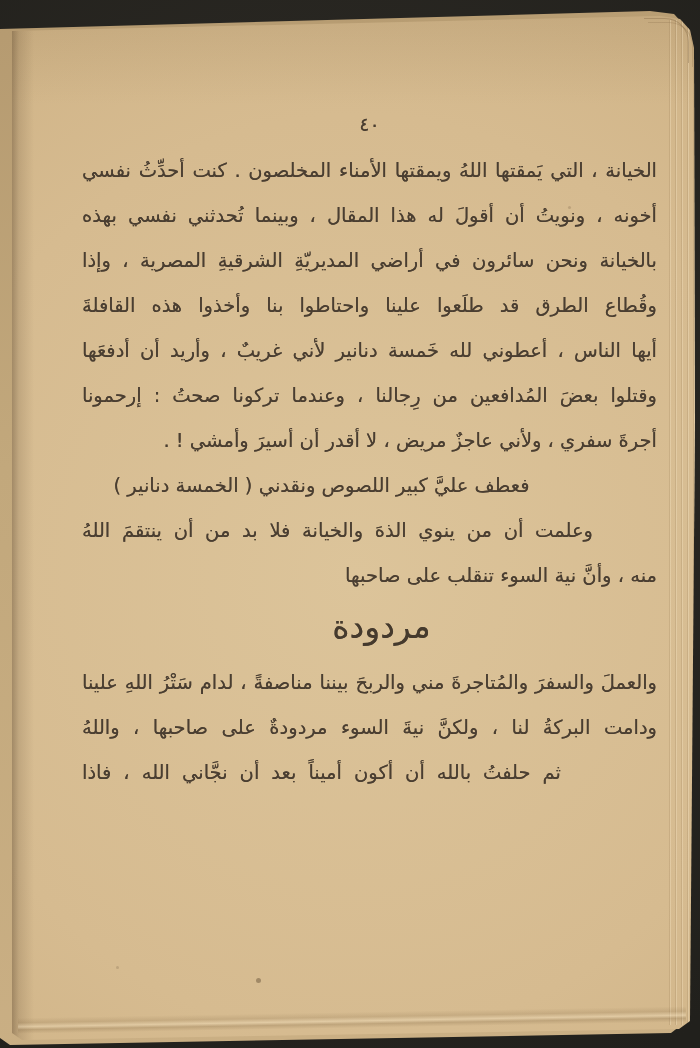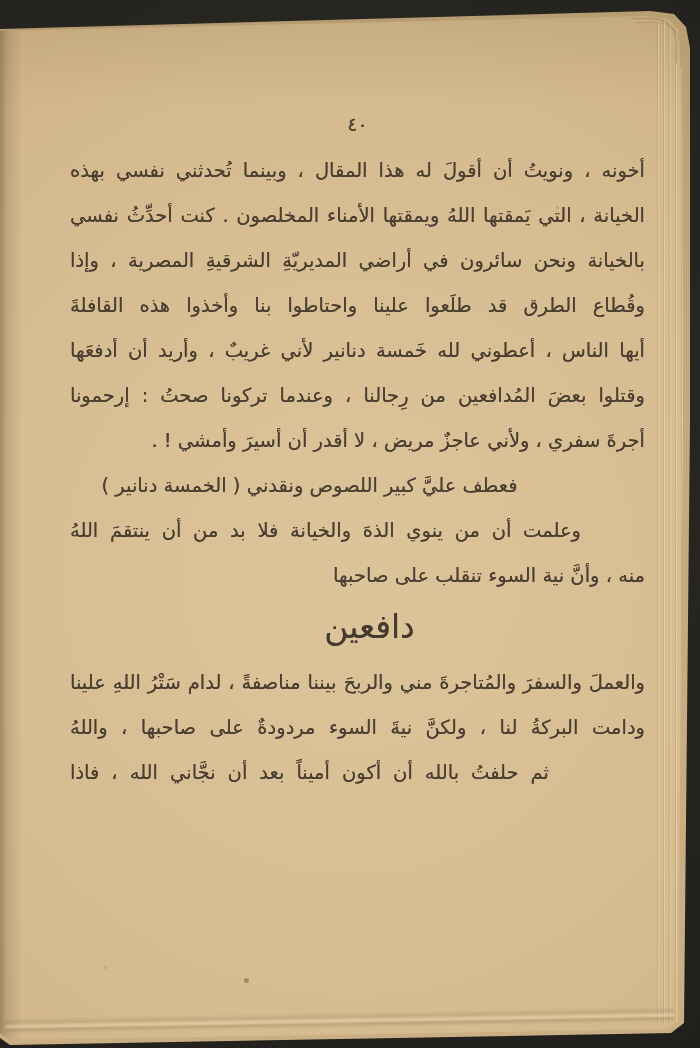--- a/index.html
+++ b/index.html
@@ -18,20 +18,21 @@
     background: linear-gradient(170deg, #b59a70 0%, #c2a87c 40%, #cbb085 100%);
     clip-path: polygon(0px 29px, 650px 11px, 674px 14px, 686px 27px, 690px 48px, 690px 420px, 684px 1023px, 671px 1033px, 10px 1045px, 0px 1038px);
   }
   
   .page {
     position: absolute; inset: 0;
     background:
       linear-gradient(to bottom, rgba(120,95,60,0.16) 0%, rgba(120,95,60,0) 10%),
       radial-gradient(ellipse 115% 80% at 50% 55%, #dcc49a 0%, #d6bb90 55%, #cbae80 100%);
     clip-path: polygon(0px 31px, 648px 16px, 668px 19px, 678px 30px, 682px 48px, 683px 420px, 678px 1021px, 667px 1029px, 10px 1040px, 0px 1033px);
+    margin-left: 12px;
   }
   .spine-shadow {
     position: absolute; left: 0; top: 26px; width: 26px; height: 1014px;
     background: linear-gradient(to right, rgba(60,40,20,0.34) 0px, rgba(60,40,20,0.14) 7px, rgba(60,40,20,0) 22px);
   }
   .edge-shade-right {
     position: absolute; left: 656px; top: 20px; width: 27px; height: 1005px; opacity: .65;
     background: repeating-linear-gradient(to left,
       rgba(245,228,195,0.55) 0px, rgba(245,228,195,0.55) 1px,
       rgba(140,112,75,0.30) 1px, rgba(140,112,75,0.30) 2px,
@@ -93,31 +94,31 @@
     <div class="edge-shade-bottom"></div>
     <div class="corner-line-1"></div>
     <div class="corner-line-2"></div>
     <div class="speck speck-1"></div>
     <div class="speck speck-2"></div>
     <div class="speck speck-3"></div>
 
     <div class="text-block">
       <div class="page-num">٤٠</div>
 
+      <div class="tline">الخيانة ، التي يَمقتها اللهُ ويمقتها الأمناء المخلصون . كنت أحدِّثُ نفسي</div>
       <div class="tline">أخونه ، ونويتُ أن أقولَ له هذا المقال ، وبينما تُحدثني نفسي بهذه</div>
-      <div class="tline">الخيانة ، التي يَمقتها اللهُ ويمقتها الأمناء المخلصون . كنت أحدِّثُ نفسي</div>
       <div class="tline">بالخيانة ونحن سائرون في أراضي المديريّةِ الشرقيةِ المصرية ، وإذا باللصوصِ</div>
       <div class="tline">وقُطاع الطرق قد طلَعوا علينا واحتاطوا بنا وأخذوا هذه القافلةَ</div>
       <div class="tline">أيها الناس ، أعطوني لله خَمسة دنانير لأني غريبٌ ، وأريد أن أدفعَها</div>
       <div class="tline">وقتلوا بعضَ المُدافعين من رِجالنا ، وعندما تركونا صحتُ : إرحمونا</div>
       <div class="tline end">أجرةَ سفري ، ولأني عاجزٌ مريض ، لا أقدر أن أسيرَ وأمشي ! .</div>
       <div class="tline end ind2">فعطف عليَّ كبير اللصوص ونقدني ( الخمسة دنانير ) وانصرفوا .</div>
       <div class="tline ind">وعلمت أن من ينوي الذهَ والخيانة فلا بد من أن ينتقمَ اللهُ</div>
       <div class="tline end">منه ، وأنَّ نية السوء تنقلب على صاحبها</div>
 
-      <div class="sec-heading">دافعين</div>
+      <div class="sec-heading">مردودة</div>
 
       <div class="tline">والعملَ والسفرَ والمُتاجرةَ مني والربحَ بيننا مناصفةً ، لدام سَتْرُ اللهِ علينا</div>
       <div class="tline">ودامت البركةُ لنا ، ولكنَّ نيةَ السوء مردودةٌ على صاحبها ، واللهُ</div>
       <div class="tline ind2">ثم حلفتُ بالله أن أكون أميناً بعد أن نجَّاني الله ، فاذا اشتغلتُ</div>
     </div>
   </div>
 </div>
 
 </body></html>

